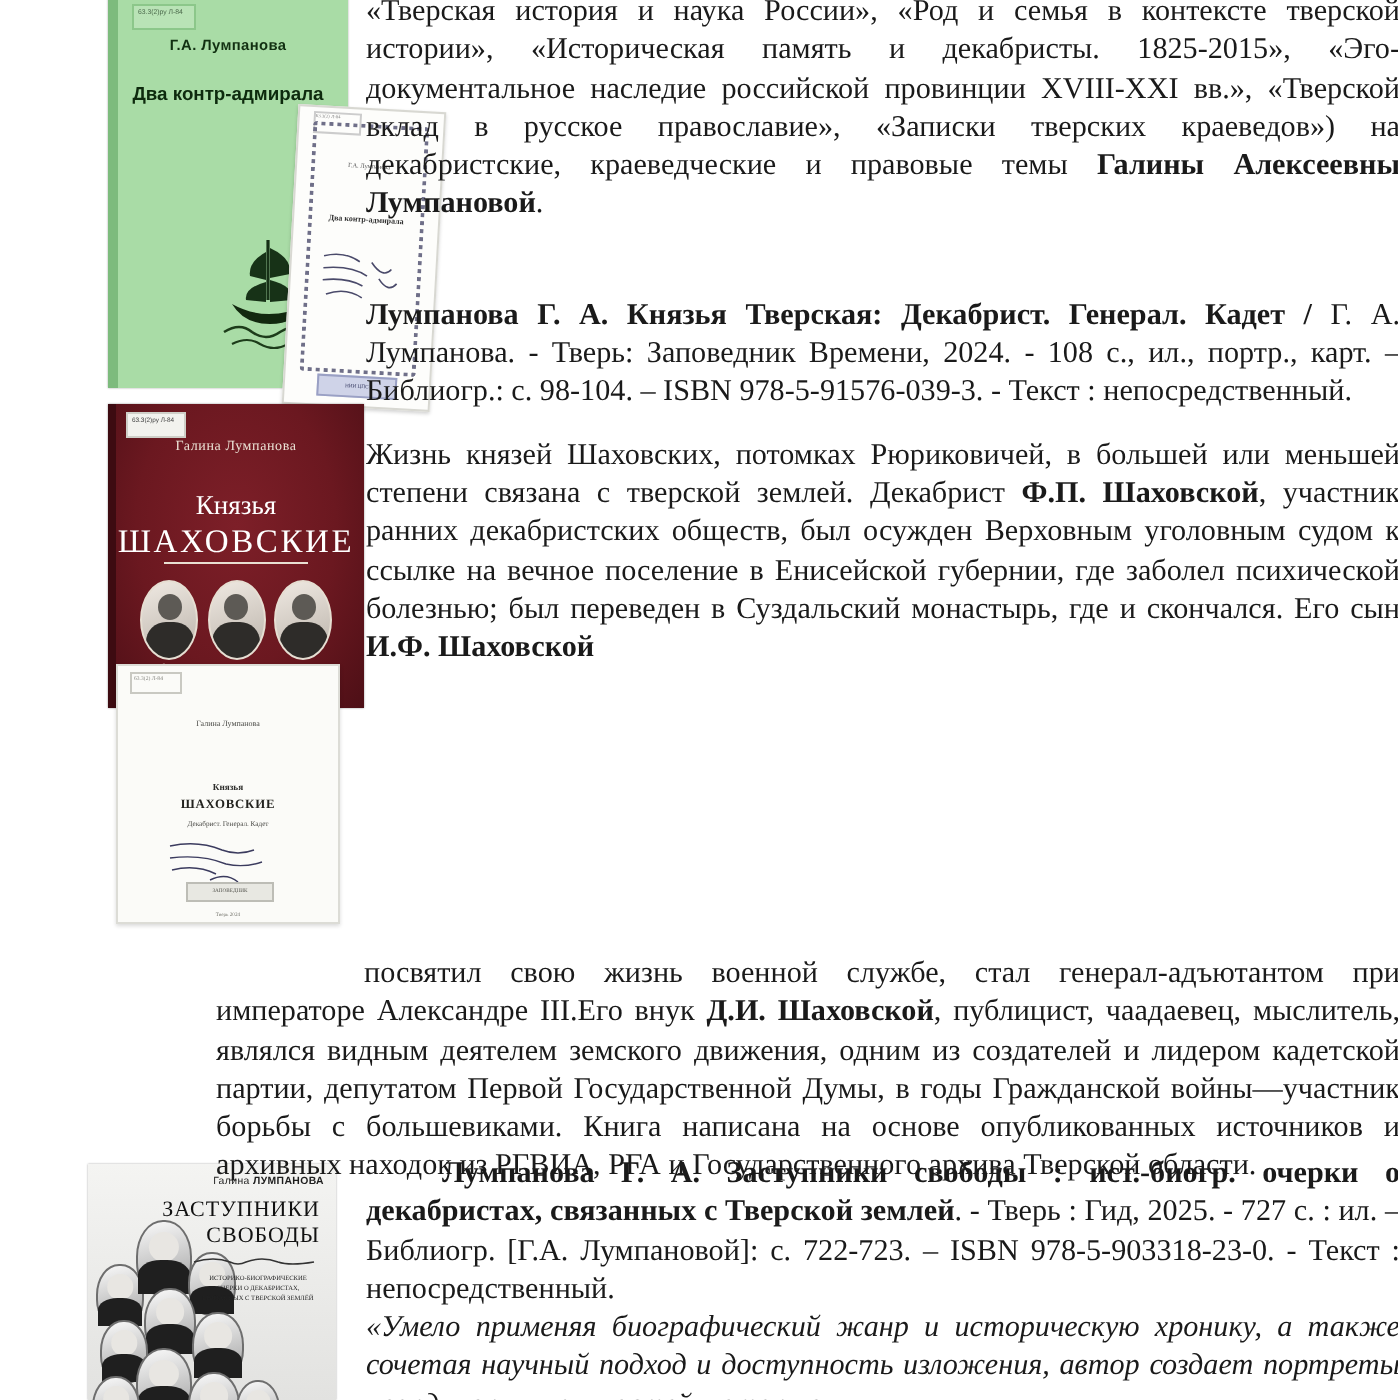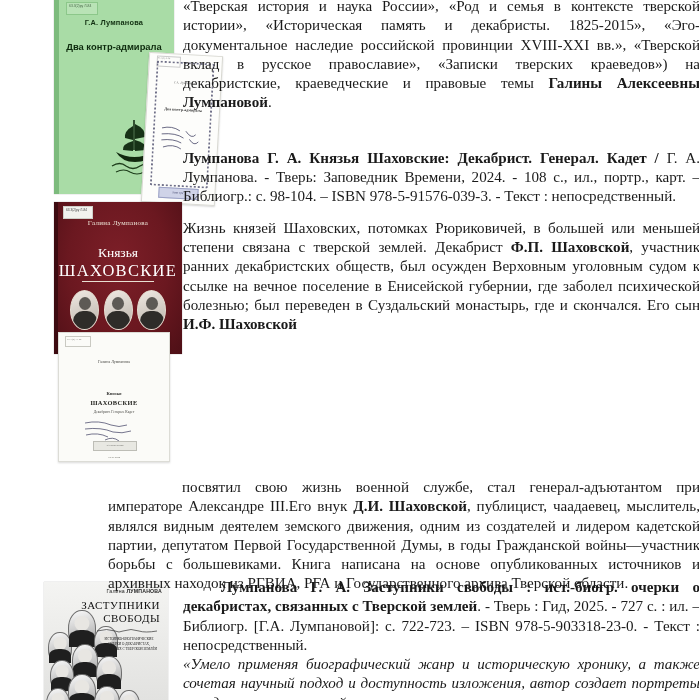--- a/index.html
+++ b/index.html
@@ -265,21 +265,21 @@
       <path d="M1 3 q10 -3 18 0 q4 2 8 0 q8 -3 16 0 q6 2 18 0" stroke="#333" stroke-width="0.7" fill="none"></path>
     </svg>
     <div class="cbw-sub">ИСТОРИКО-БИОГРАФИЧЕСКИЕ ОЧЕРКИ О ДЕКАБРИСТАХ, СВЯЗАННЫХ С ТВЕРСКОЙ ЗЕМЛЁЙ</div>
   </div>
 
   <div class="col-right" style="top:-3px;">
     <p class="tx"><span>«Тверская история и наука России», «Род и семья в контексте тверской истории», «Историческая память и декабристы. 1825-2015», «Эго-документальное наследие российской провинции XVIII-XXI вв.», «Тверской вклад в русское православие», «Записки тверских краеведов») на декабристские, краеведческие и правовые темы </span><b>Галины Алексеевны Лумпановой</b><span>.</span></p>
     <div class="gap"></div>
     <div class="gap"></div>
     <div class="gap"></div>
-    <p class="tx"><b>Лумпанова Г. А. Князья Шаховские: Декабрист. Генерал. Кадет /</b><span> Г. А. Лумпанова. - Тверь: Заповедник Времени, 2024. - 108 с., ил., портр., карт. – Библиогр.: с. 98-104. –    ISBN 978-5-91576-039-3. - Текст : непосредственный.</span></p>
+    <p class="tx"><b>Лумпанова Г. А. Князья Тверская: Декабрист. Генерал. Кадет /</b><span> Г. А. Лумпанова. - Тверь: Заповедник Времени, 2024. - 108 с., ил., портр., карт. – Библиогр.: с. 98-104. –    ISBN 978-5-91576-039-3. - Текст : непосредственный.</span></p>
     <div class="gap"></div>
     <p class="tx"><span>Жизнь князей Шаховских, потомках Рюриковичей, в большей или меньшей степени связана с тверской землей. Декабрист </span><b>Ф.П. Шаховской</b><span>, участник ранних декабристских обществ, был осужден Верховным уголовным судом к ссылке на вечное поселение в Енисейской губернии, где заболел психической болезнью; был переведен в Суздальский монастырь, где и скончался. Его сын </span><b>И.Ф. Шаховской</b></p>
   </div>
 
   <div class="full" style="top:478px;">
     <p class="tx" style="text-indent:74px;"><span> посвятил свою жизнь военной службе, стал генерал-адъютантом при императоре Александре III.Его внук </span><b>Д.И. Шаховской</b><span>, публицист, чаадаевец, мыслитель, являлся видным деятелем земского движения, одним из создателей и лидером кадетской партии, депутатом Первой Государственной Думы, в годы Гражданской войны—участник борьбы с большевиками. Книга написана на основе опубликованных источников и архивных находок из РГВИА, РГА и Государственного архива  Тверской области.</span></p>
   </div>
 
   <div class="col-right" style="top:578px;">
     <p class="tx ind"><b>Лумпанова Г. А. Заступники свободы : ист.-биогр. очерки о декабристах, связанных с Тверской землей</b><span>. - Тверь : Гид, 2025. - 727 с. : ил. – Библиогр. [Г.А. Лумпановой]: с. 722-723. – ISBN 978-5-903318-23-0. - Текст : непосредственный.</span></p>

